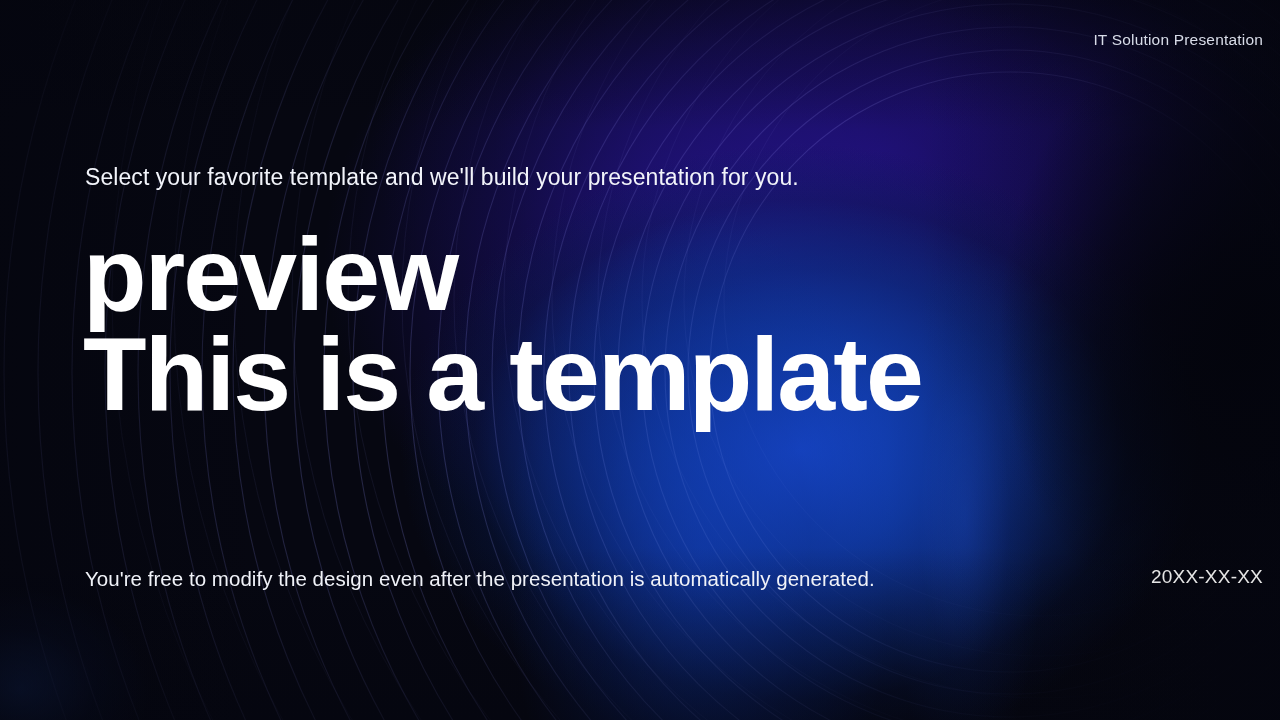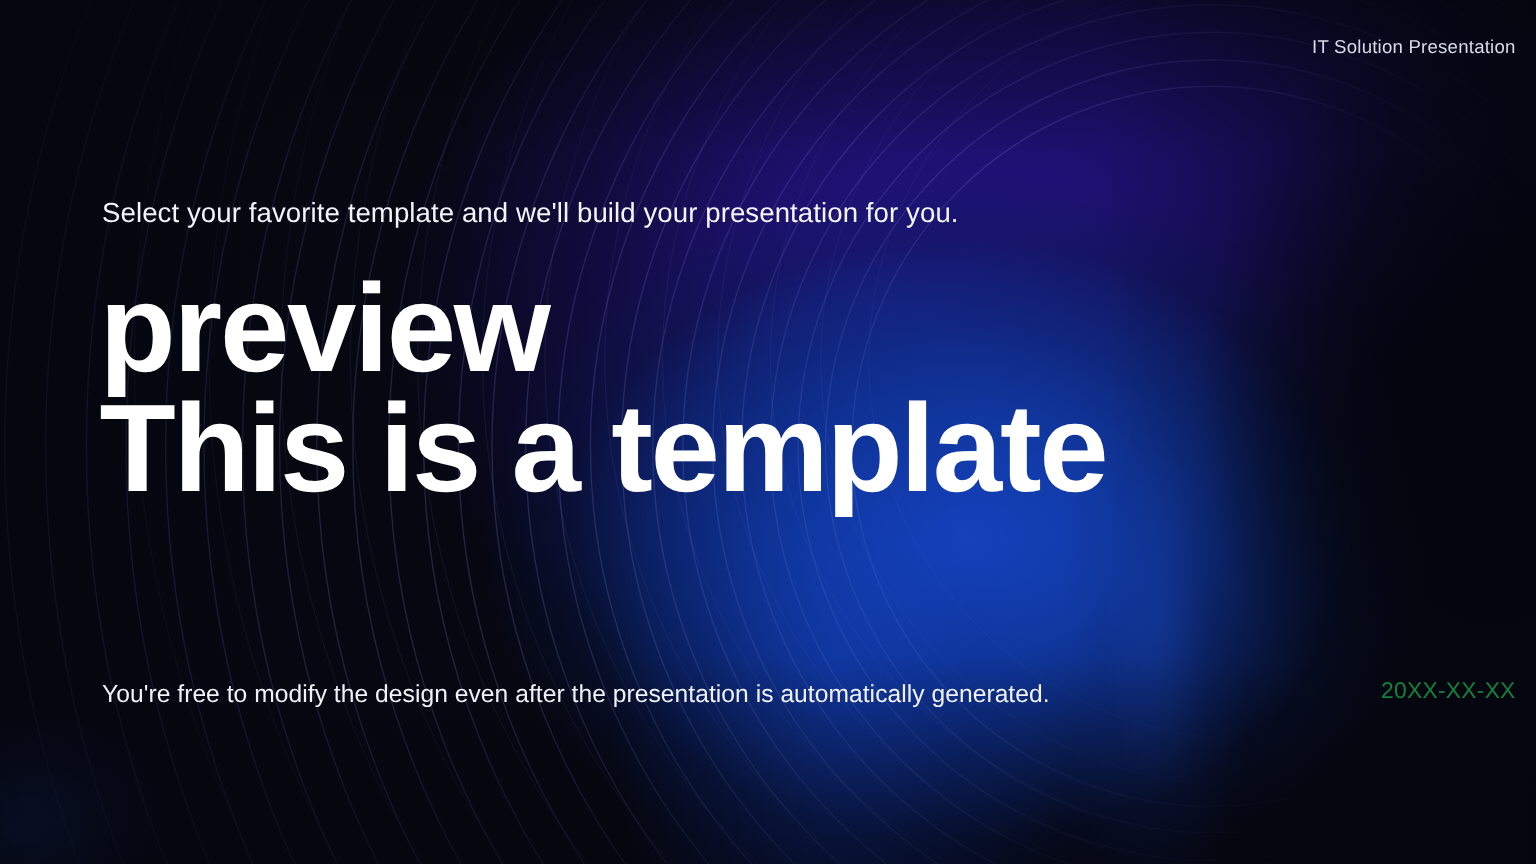--- a/index.html
+++ b/index.html
@@ -161,21 +161,21 @@
     color:#f0f2f8;
     letter-spacing:0.002em;
     white-space:nowrap;
   }
 
   .date {
     position:absolute;
     right:34px; top:566px;
     font-size:19px;
     font-weight:400;
-    color:#15803d;
+    color:#e5e5e5;
     letter-spacing:0.012em;
     white-space:nowrap;
   }
 </style>
 </head>
 <body>
 
 <div class="slide">
 
   <div class="bg-layer glow-indigo"></div>

